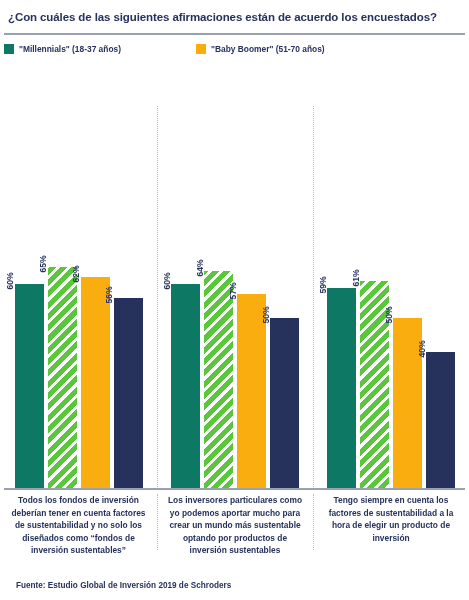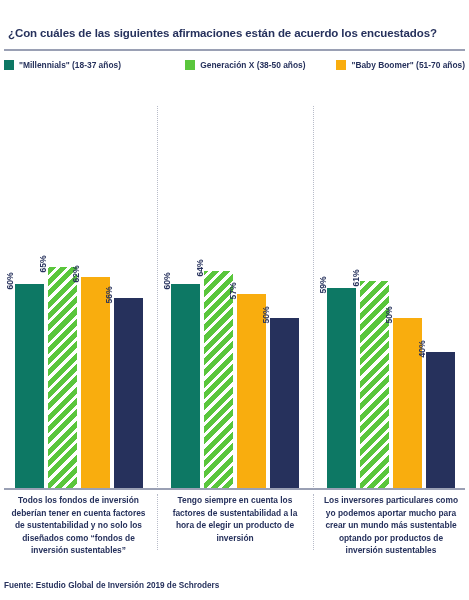--- a/index.html
+++ b/index.html
@@ -13,21 +13,21 @@
     overflow: hidden;
     position: relative;
   }
 
   
   .title {
     font-size: 11.5px;
     font-weight: bold;
     color: #26315c;
     line-height: 1.45;
-    padding: 25px 10px 0 8px;
+    padding: 9px 10px 0 8px;
     letter-spacing: -0.1px;
   }
 
   .title-rule {
     height: 2px;
     background: #9aa0b4;
     margin: 7px 4px 0 4px;
   }
 
   
@@ -176,43 +176,39 @@
     top: 494px;
     height: 56px;
     border-left: 1px dotted #b8bcc9;
   }
   .cap-divider.cd1 { left: 157px; }
   .cap-divider.cd2 { left: 313px; }
 
   
   .source {
     position: absolute;
-    left: 4px;
+    left: 16px;
     bottom: 10px;
     font-size: 8.2px;
     font-weight: bold;
     color: #26315c;
   }
 </style>
 </head>
 <body>
 
 <div class="title">¿Con cuáles de las siguientes afirmaciones están de acuerdo los encuestados?</div>
 <div class="title-rule"></div>
 
 <div class="legend">
   <div class="legend-row">
     <div class="legend-item pos1">
       <span class="swatch sw-teal"></span>
       <span>"Millennials" (18-37 años)</span>
     </div>
-    <div class="legend-item pos2">
-      <span class="swatch sw-green"></span>
-      <span>Generación X (38-50 años)</span>
-    </div>
     <div class="legend-item pos3">
       <span class="swatch sw-amber"></span>
       <span>"Baby Boomer" (51-70 años)</span>
     </div>
   </div>
 </div>
 
 <div class="plot">
   <div class="divider d1"></div>
   <div class="divider d2"></div>
@@ -314,17 +310,17 @@
 
   </div>
   <div class="axis-line"></div>
 </div>
 
 <div class="cap-divider cd1"></div>
 <div class="cap-divider cd2"></div>
 
 <div class="captions">
   <div class="caption c1">Todos los fondos de inversión deberían tener en cuenta factores de sustentabilidad y no solo los diseñados como “fondos de inversión sustentables”</div>
+  <div class="caption c2">Los inversores particulares como yo podemos aportar mucho para crear un mundo más sustentable optando por productos de inversión sustentables</div>
   <div class="caption c3">Tengo siempre en cuenta los factores de sustentabilidad a la hora de elegir un producto de inversión</div>
-  <div class="caption c2">Los inversores particulares como yo podemos aportar mucho para crear un mundo más sustentable optando por productos de inversión sustentables</div>
 </div>
 
 <div class="source">Fuente: Estudio Global de Inversión 2019 de Schroders</div>
 
 </body></html>

